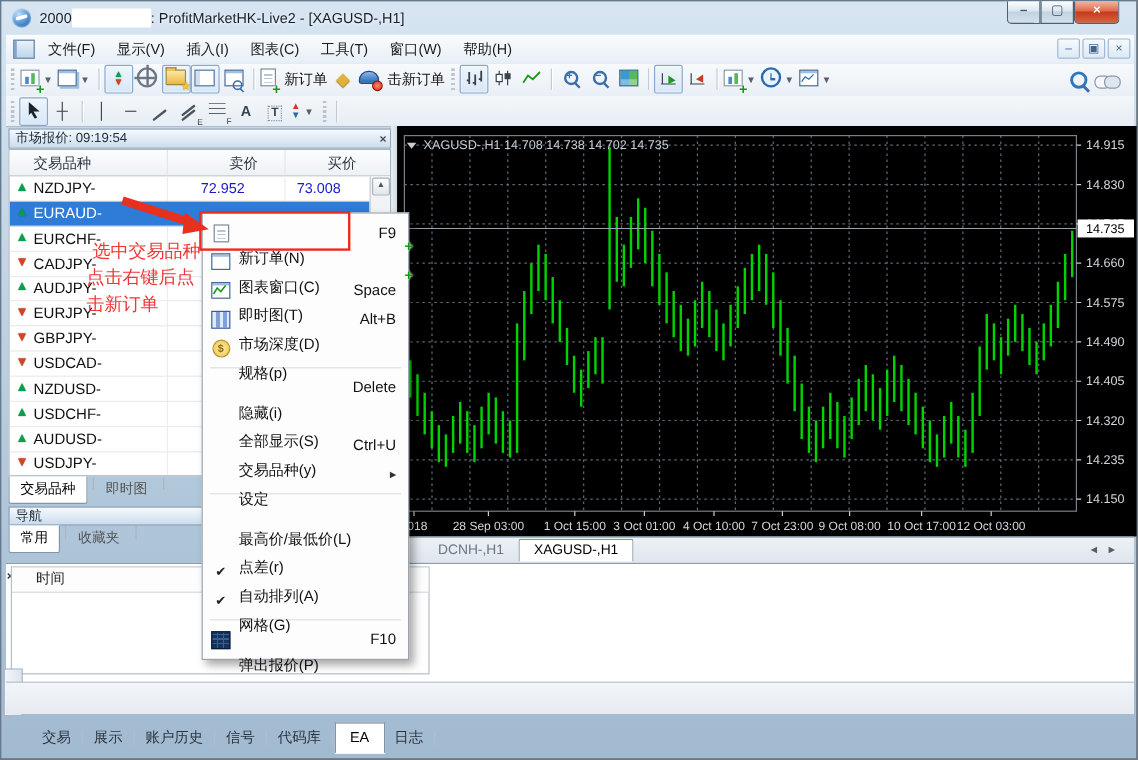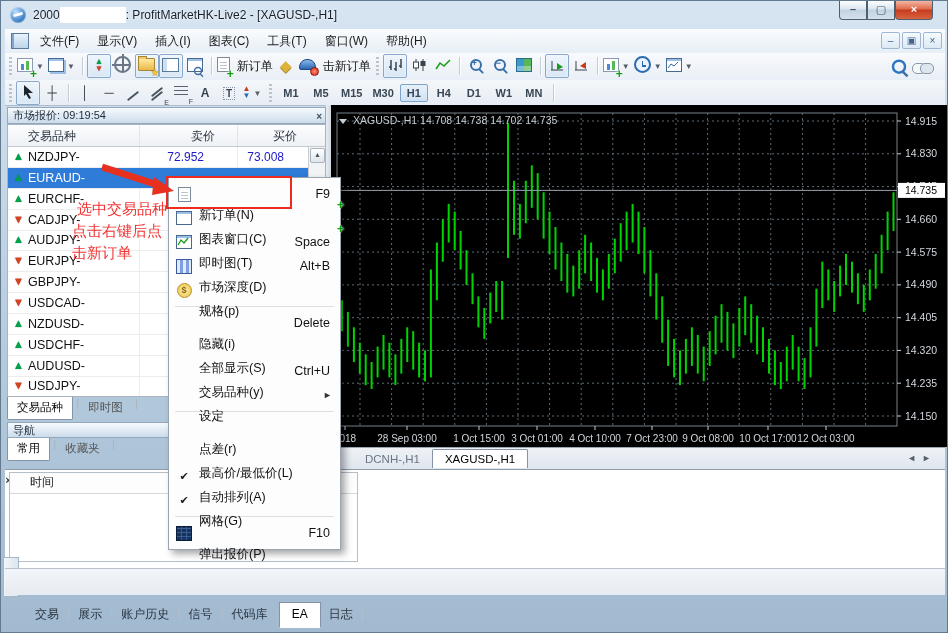--- a/index.html
+++ b/index.html
@@ -264,21 +264,21 @@
           <span class="ic"><span class="ic"><i class="slashico"></i><i class="slashico" style="position:absolute;left:0;top:5px;"></i><sub style="font-size:7px;position:absolute;right:-5px;bottom:-6px;color:#39434d;">E</sub></span></span>
         </span><span class="tbtn">
           <span class="ic"><span class="ic"><i class="fibico"></i><sub style="font-size:7px;position:absolute;right:-5px;bottom:-5px;color:#39434d;">F</sub></span></span>
         </span><span class="tbtn">
           <span class="ic"><b class="glyph" style="font-size:12px;">A</b></span>
         </span><span class="tbtn">
           <span class="ic"><b style="font-size:10px;color:#39434d;border:1px dotted #8a96a2;padding:0 2px;">T</b></span>
         </span><span class="tbtn">
           <span class="ic"><span class="ic updown"><b style="color:#c83a1a;">▲</b><b style="color:#2a6ab0;">▼</b></span></span>
           <span class="drop">▼</span>
-        </span></span><span class="grip"></span><span id="tfitems"><span class="tfbtn">M1</span><span class="tfbtn">M5</span><span class="tfbtn">M15</span><span class="tfbtn">M30</span><span class="tfbtn active">H1</span><span class="tfbtn">H4</span><span class="tfbtn">D1</span><span class="tfbtn">W1</span><span class="tfbtn">MN</span></span><span class="tsep"></span></div>
+        </span></span><span class="grip"></span><span class="tsep"></span></div>
 
   <div id="mw-caption" class="abs">
     <span>市场报价: 09:19:54</span>
     <span id="mw-close">×</span>
   </div>
   <div id="mw-table" class="abs">
     <div id="mw-header">
         <span style="position: absolute; left: 20px; top: 3px;">交易品种</span>
         <span style="position: absolute; right: 110px; top: 3px;">卖价</span>
         <span style="position: absolute; right: 28px; top: 3px;">买价</span>
@@ -615,25 +615,25 @@
         <span class="cmshort">Ctrl+U</span>
       </div>
       <div class="cmitem">
         <span class="cmicon"></span>
         <span class="cmlabel">设定</span>
         <span class="cmsub">►</span>
       </div>
       <div class="cmsep"></div>
       <div class="cmitem">
         <span class="cmicon"></span>
+        <span class="cmlabel">最高价/最低价(L)</span>
+      </div>
+      <div class="cmitem">
+        <span class="cmicon"></span>
         <span class="cmlabel">点差(r)</span>
-      </div>
-      <div class="cmitem">
-        <span class="cmicon"></span>
-        <span class="cmlabel">最高价/最低价(L)</span>
       </div>
       <div class="cmitem">
         <span class="cmicon">
           <b class="cmcheck">✔</b>
         </span>
         <span class="cmlabel">自动排列(A)</span>
       </div>
       <div class="cmitem">
         <span class="cmicon">
           <b class="cmcheck">✔</b>

